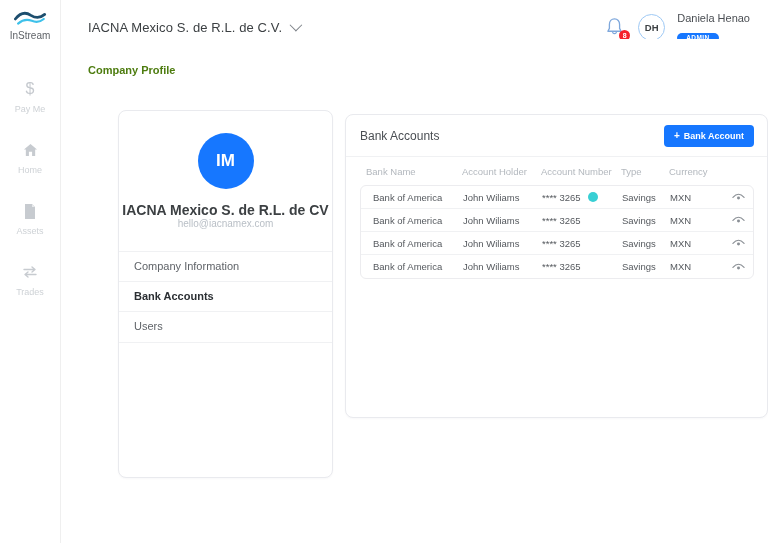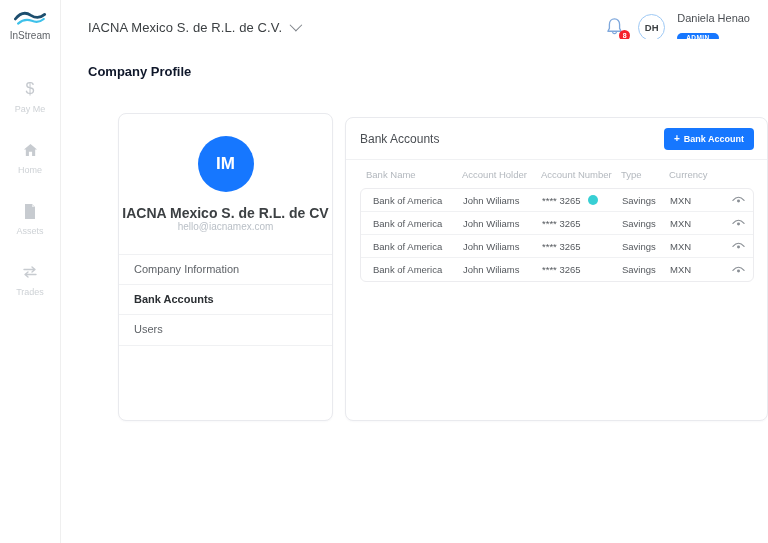--- a/index.html
+++ b/index.html
@@ -48,29 +48,29 @@
   }
   .user-meta { display:flex; flex-direction:column; gap:9px;justify-content:flex-end; }
   .user-name { font-size:11px; color:#4a4e53; }
   .role-pill {
     align-self:flex-start; background:#1677ff; color:#fff; font-size:6.5px; font-weight:700;
     letter-spacing:.4px; border-radius:7px; padding:2px 9px; line-height:1;
   }
 
   
   .main { position:absolute; left:61px; top:39px; right:0; bottom:0; background:#fff; }
-  .page-title { font-size:13px; font-weight:700; color:#0f172a; margin:25px 0 0 27px; }
+  .page-title { font-size:11px; font-weight:700; color:#4d7c0f; margin:25px 0 0 27px; }
   .cards { display:flex; gap:12px; margin:34px 0 0 57px; align-items:flex-start; }
 
   .card {
     background:#fff; border:1px solid #e9eaee; border-radius:8px;
     box-shadow:0 1px 2px rgba(20,30,60,.03);
   }
   
-  .profile-card { width:215px; height:308px; padding-top:22px; }
+  .profile-card { width:215px; height:368px; padding-top:22px; }
   .avatar-im {
     width:56px; height:56px; border-radius:50%; background:#1677ff; margin:0 auto;
     color:#fff; font-size:17px; font-weight:700; display:flex; align-items:center; justify-content:center;
   }
   .pc-name { text-align:center; font-size:14px; font-weight:600; color:#3c4043; margin-top:13px; }
   .pc-email { text-align:center; font-size:10px; color:#b9bfc6; }
   .pc-menu { margin-top:22px; }
   .pc-menu-item {
     border-top:1px solid #f0f1f3; padding:8px 0 8px 15px;
     font-size:11px; color:#5f6368; cursor:pointer; line-height:1.2;

